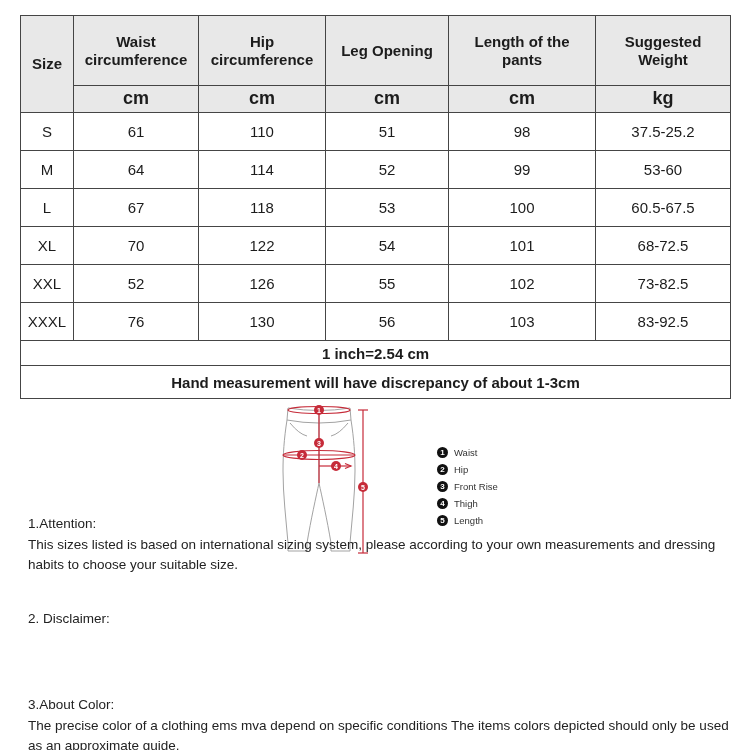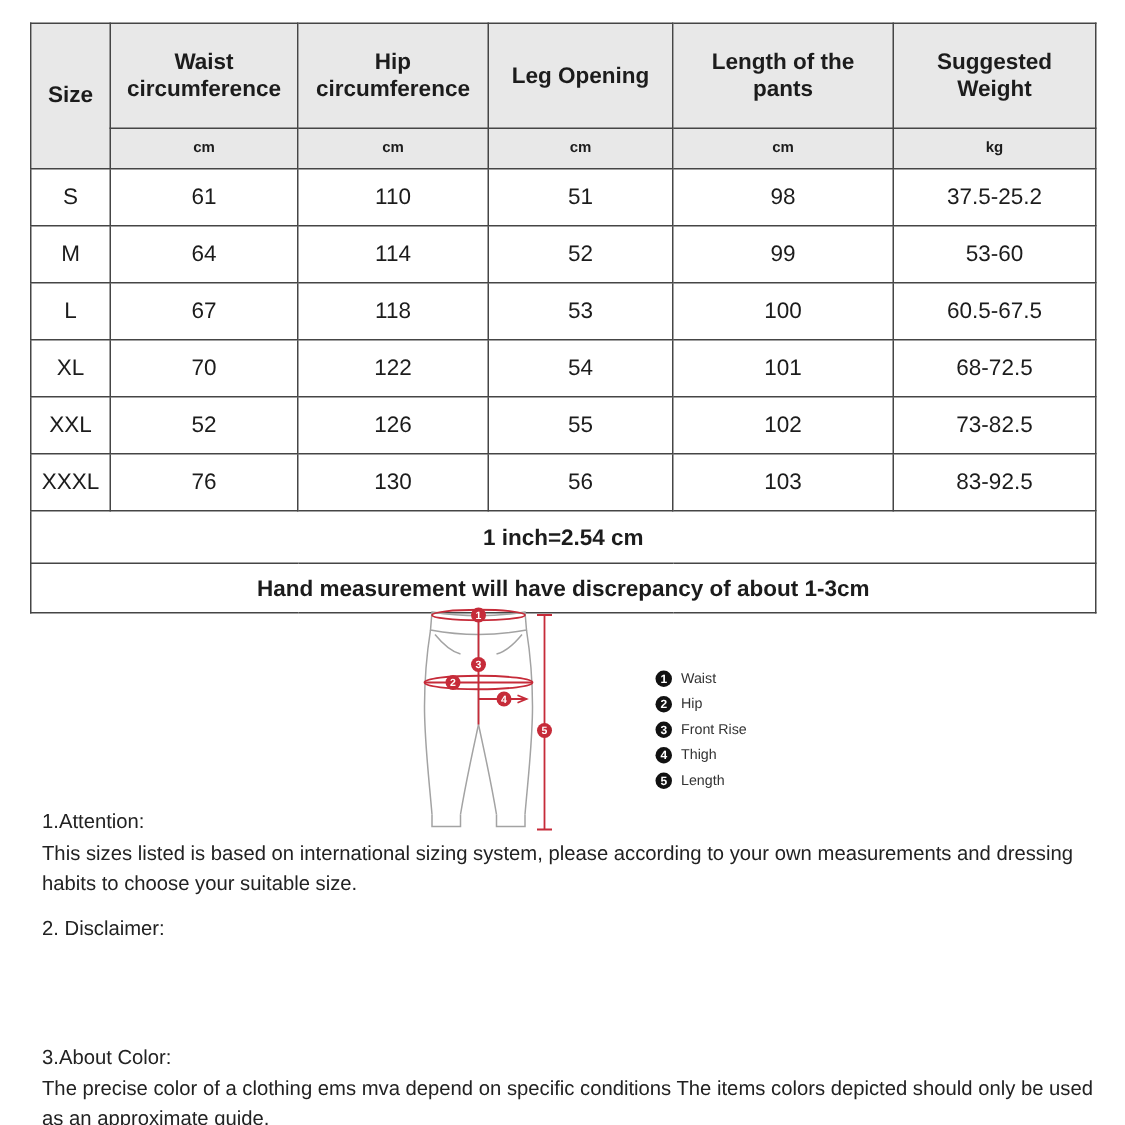--- a/index.html
+++ b/index.html
@@ -27,24 +27,24 @@
     overflow: hidden;
   }
   table.size-table th {
     background: #e8e8e8;
     font-weight: bold;
     padding: 0 10px;
     line-height: 1.2;
   }
   tr.col-header-row { height: 70px; }
   tr.unit-row { height: 27px; }
-  tr.unit-row th { font-size: 10px; }
+  tr.unit-row th { font-size: 18px; }
   tr.data-row { height: 38px; }
   tr.data-row td { background: #ffffff; font-weight: normal; }
-  tr.footnote-row-1 { height: 35px; }
+  tr.footnote-row-1 { height: 25px; }
   tr.footnote-row-2 { height: 33px; }
   td.footnote-cell {
     font-size: 13px;
     font-weight: bold;
     background: #ffffff;
   }
 
   
   .diagram-wrap { position: absolute; left: 0; top: 398px; width: 750px; height: 160px; }
   svg.pants-svg { position: absolute; left: 278px; top: 5px; }
@@ -75,21 +75,21 @@
 
   
   .note {
     position: absolute;
     left: 28px;
     width: 707px;
     font-size: 13.5px;
     line-height: 20.5px;
     color: #222222;
   }
-  .note-1 { top: 538px; }
+  .note-1 { top: 514px; }
   .note-2 { top: 609px; }
   .note-3 { top: 695px; }
   .note-heading { white-space: pre; }
   .note-body { }
 </style>
 </head>
 <body>
 
 <table class="size-table">
   <colgroup>

